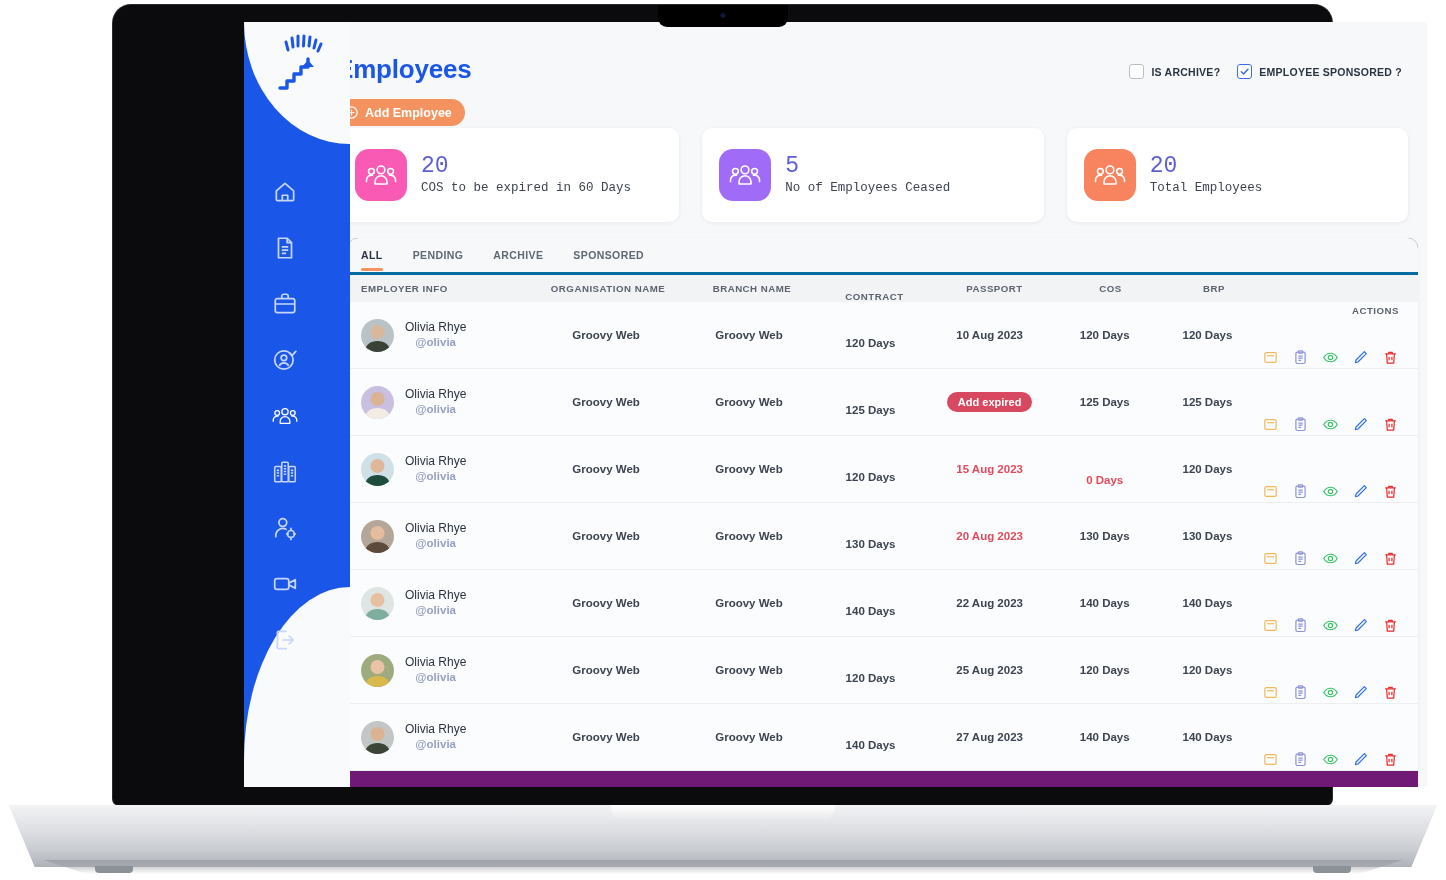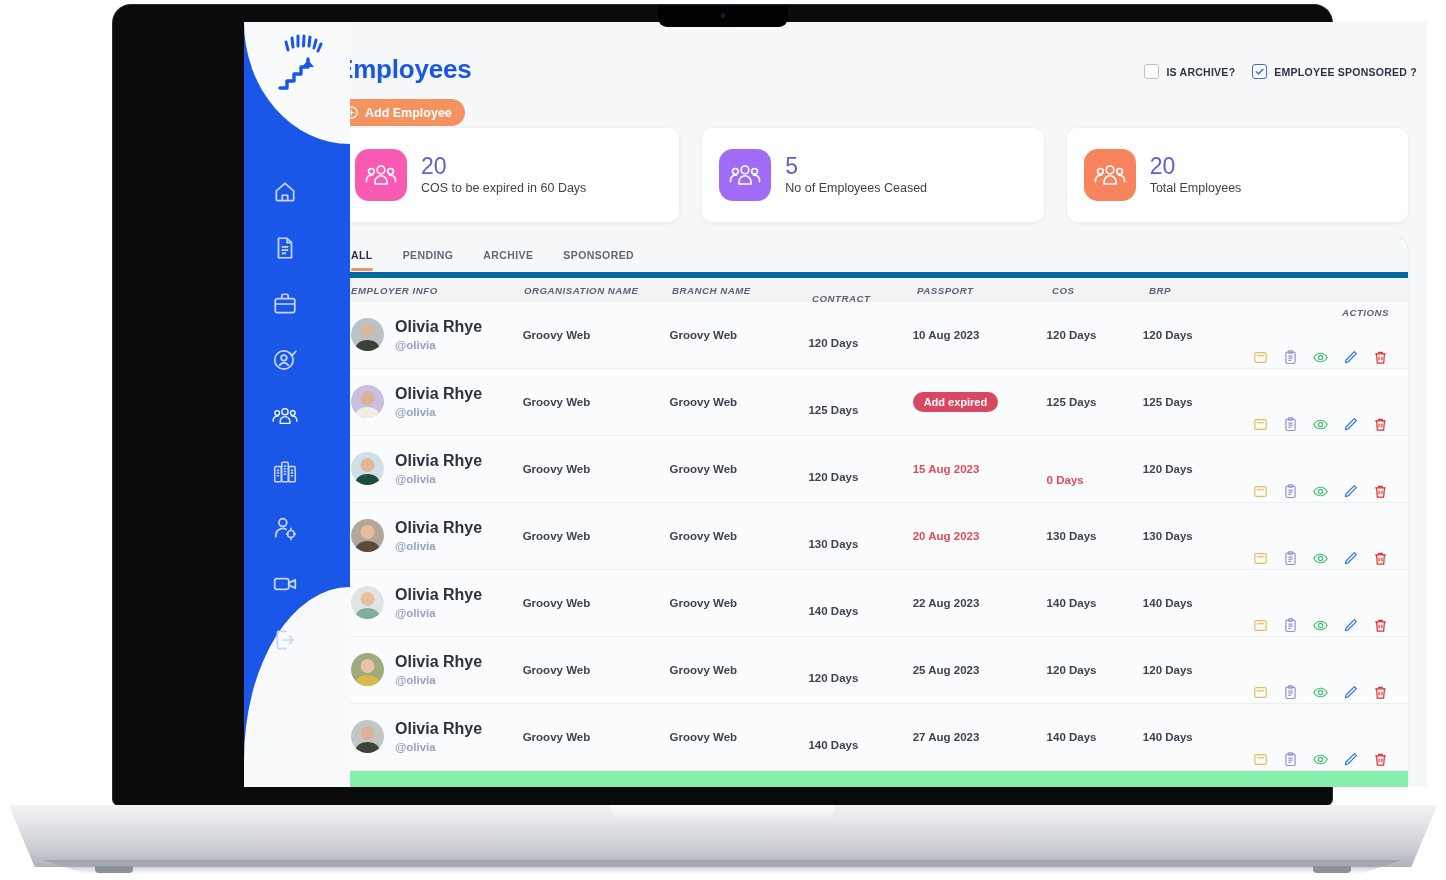--- a/index.html
+++ b/index.html
@@ -133,21 +133,21 @@
     background: #f4935f;
     border: none; border-radius: 14px;
     display: flex; align-items: center; gap: 6px;
     color: #fff; font-size: 12.5px; font-weight: bold;
     font-family: "Liberation Sans", sans-serif;
     cursor: pointer;
   }
   #add-employee-button svg { width: 15px; height: 15px; }
 
   #header-controls {
-    position: absolute; right: 10px; top: 42px;
+    position: absolute; right: 25px; top: 42px;
     display: flex; align-items: center; gap: 17px;
   }
   .chk-wrap { display: flex; align-items: center; gap: 7px; cursor: pointer; }
   .chk-box {
     width: 15px; height: 15px; border-radius: 3px;
     border: 1.4px solid #b9bec7; background: #fff;
     display: flex; align-items: center; justify-content: center;
   }
   .chk-box.checked { border-color: #3b6fe8; }
   .chk-box.checked svg { width: 11px; height: 11px; }
@@ -161,64 +161,64 @@
   #search-input {
     border: none; background: transparent; outline: none;
     font-size: 12px; color: #6b7280; width: 100%;
     font-family: "Liberation Sans", sans-serif;
   }
   #search-input::placeholder { color: #9aa0ab; }
 
   
   #stat-cards {
     position: absolute; left: 94px; top: 106px;
-    width: 1070px; display: flex; gap: 23px;
+    width: 1070px; display: flex; gap: 23px; font-family: Liberation Mono, monospace;
   }
   .stat-card {
     flex: 1; height: 94px; background: #fff;
     border-radius: 10px; box-shadow: 0 1px 4px rgba(16,24,40,0.07);
     display: flex; align-items: center; gap: 14px; padding: 0 17px;
   }
   .stat-icon {
     width: 52px; height: 52px; border-radius: 14px; flex: 0 0 auto;
     display: flex; align-items: center; justify-content: center;
   }
   .stat-icon svg { width: 32px; height: 24px; }
   .stat-icon svg * { stroke: #fff; }
   .stat-value { font-size: 23px; color: #5f5fd4; line-height: 1.05; margin-bottom: 2px; }
   .stat-label { font-size: 12.5px; color: #3d4350; line-height: 1.3; }
 
   
   #table-panel {
-    position: absolute; left: 94px; top: 216px;
+    position: absolute; left: 104px; top: 216px;
     width: 1070px; height: 560px;
-    background: #86efac; border-radius: 10px 10px 0 0;
+    background: #701a75; border-radius: 10px 10px 0 0;
     box-shadow: 0 1px 4px rgba(16,24,40,0.06);
     overflow: hidden;
+    text-align: center;
   }
   #tabs {
     height: 34px; display: flex; align-items: flex-start;
     padding: 11px 13px 0 13px; gap: 30px;
     background: #f7f8fa;
   }
   .tab {
     font-size: 10.5px; font-weight: bold; letter-spacing: 0.4px;
     color: #606874; cursor: pointer; padding-bottom: 7px;
     position: relative;
   }
   .tab.active { color: #2c3340; }
   .tab.active::after {
     content: ""; position: absolute; left: 0; bottom: -3px;
     width: 100%; height: 3px; background: #f4935f; border-radius: 2px;
   }
   #table-header-row {
     height: 30px; background: #f2f3f5;
     display: flex; align-items: center;
-    border-top: 6px solid #0369a1;
-    font-style: italic;
+    border-top: 3px solid #0369a1;
   }
   .th {
     font-size: 9.7px; font-weight: bold; letter-spacing: 0.5px;
     color: #5c636f;
   }
   .tr {
     height: 67px; display: flex; align-items: center;
     border-bottom: 1px solid #eceef1; background: #fbfcfd;
   }
   .td { font-size: 11.5px; font-weight: bold; color: #3d4350; }
@@ -228,21 +228,21 @@
   .c-org     { width: 148px; }
   .c-branch  { width: 140px; }
   .c-contract{ width: 105px; margin-top: 16px; }
   .c-passport{ width: 135px; }
   .c-cos     { width: 97px; }
   .c-brp     { width: 110px; }
   .c-actions { flex: 1; display: flex; align-items: center; justify-content: flex-end;
                gap: 13px; padding-right: 19px; margin-top: 44px; }
 
   .avatar { width: 33px; height: 33px; border-radius: 50%; flex: 0 0 auto; overflow: hidden; }
-  .emp-name { font-size: 16px; font-weight: bold; color: #2c3340; line-height: 1.35; }
+  .emp-name { font-size: 12px; font-weight: normal; color: #2c3340; line-height: 1.35; }
   .emp-handle { font-size: 11.5px; color: #97a0c4; line-height: 1.35; }
 
   .pill-danger {
     display: inline-flex; align-items: center;
     background: #d94861; color: #fff;
     font-size: 11px; font-weight: bold;
     padding: 4px 11px; border-radius: 11px;
   }
   .txt-danger { color: #e24a5c; margin-top: 21px; }
 

